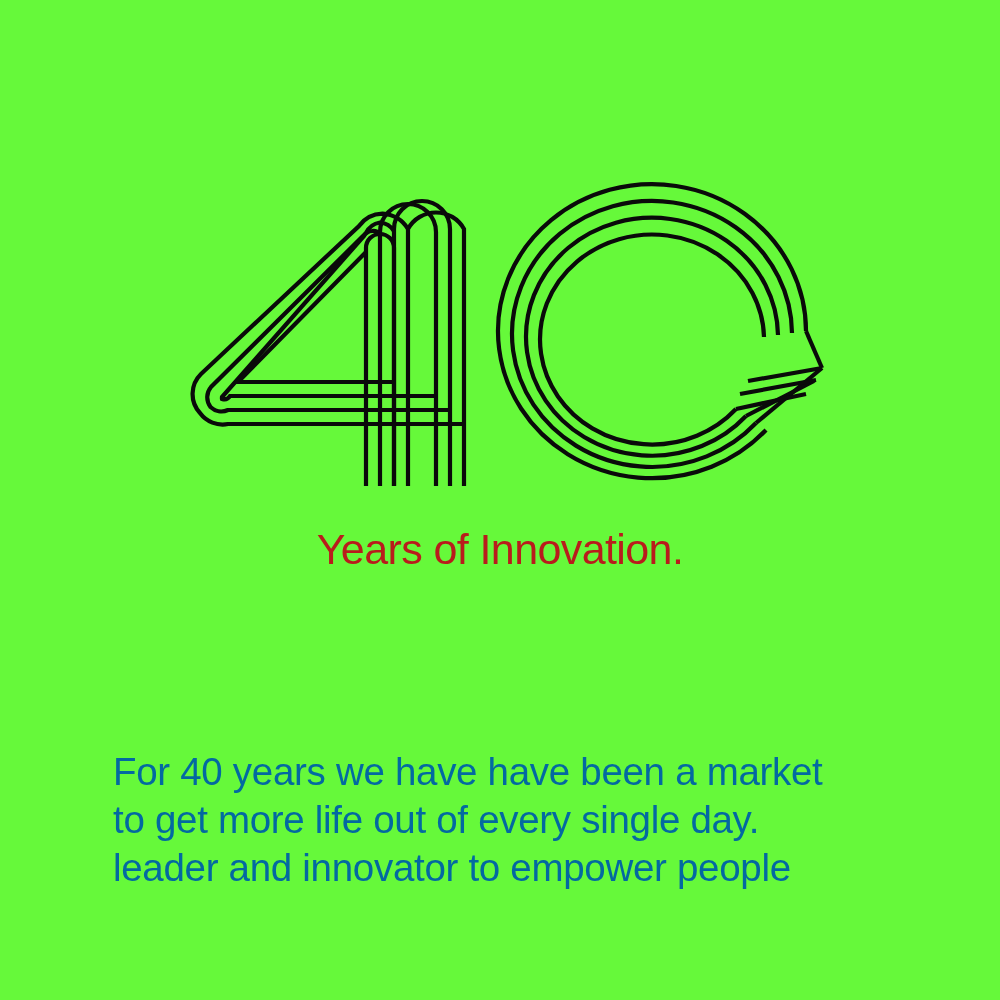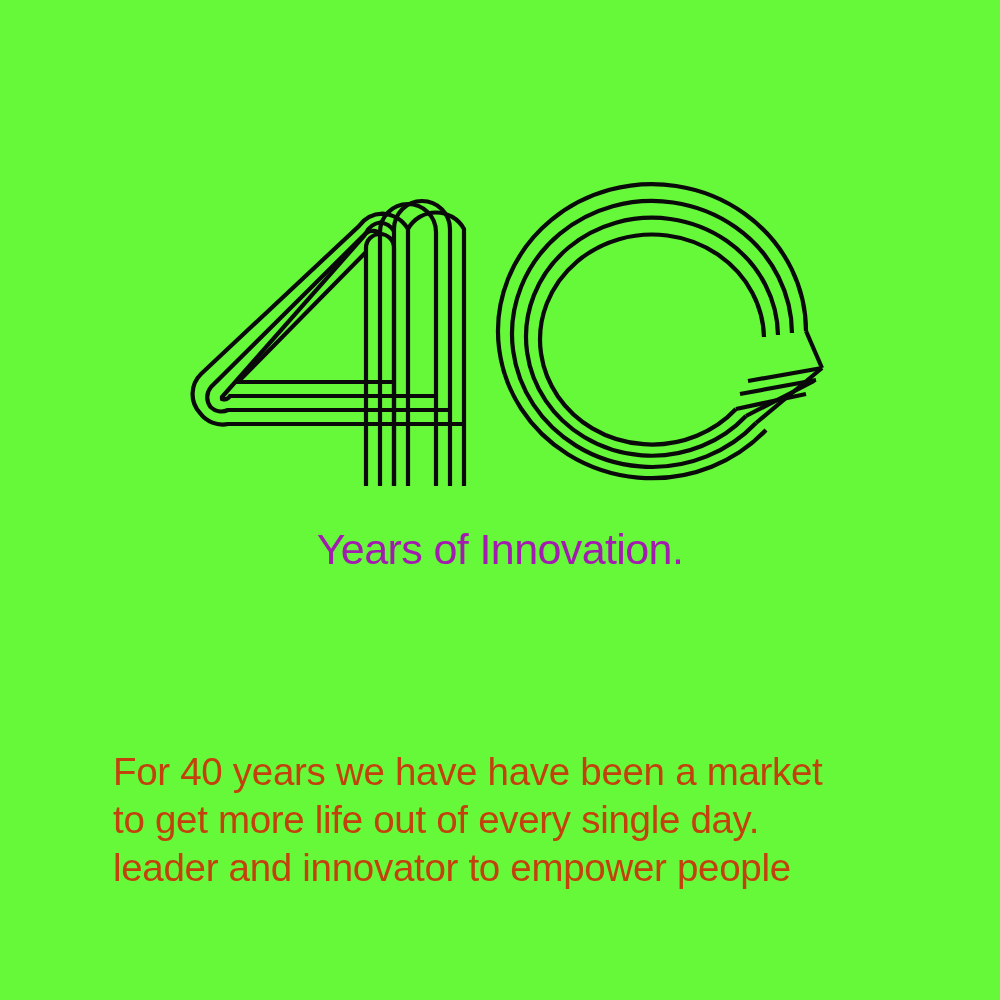--- a/index.html
+++ b/index.html
@@ -147,21 +147,21 @@
         <path class="logo-stroke" d="M 764 337
                  A 112 105 0 1 0 736 409" stroke="#0a0a0a" stroke-width="4.2"></path>
         <path class="logo-stroke" d="M 736 409 L 806 394" stroke="#0a0a0a" stroke-width="4.2"></path>
 
         <path class="logo-stroke" d="M 748 381 L 822 368" stroke="#0a0a0a" stroke-width="4.2"></path>
         <path class="logo-stroke" d="M 740 394 L 816 380" stroke="#0a0a0a" stroke-width="4.2"></path>
       </g>
     </svg>
   </div>
 
-  <div id="headline" style="color: #a21caf;">Years of Innovation.</div>
+  <div id="headline" style="color: #b91c1c;">Years of Innovation.</div>
 
-  <div id="body-copy" style="color: #c2410c;">
+  <div id="body-copy" style="color: #0369a1;">
     <span class="copy-line">For 40 years we have have been a market</span>
     <span class="copy-line">to get more life out of every single day.</span>
     <span class="copy-line">leader and innovator to empower people</span>
   </div>
 
 </div>
 
 </body></html>

